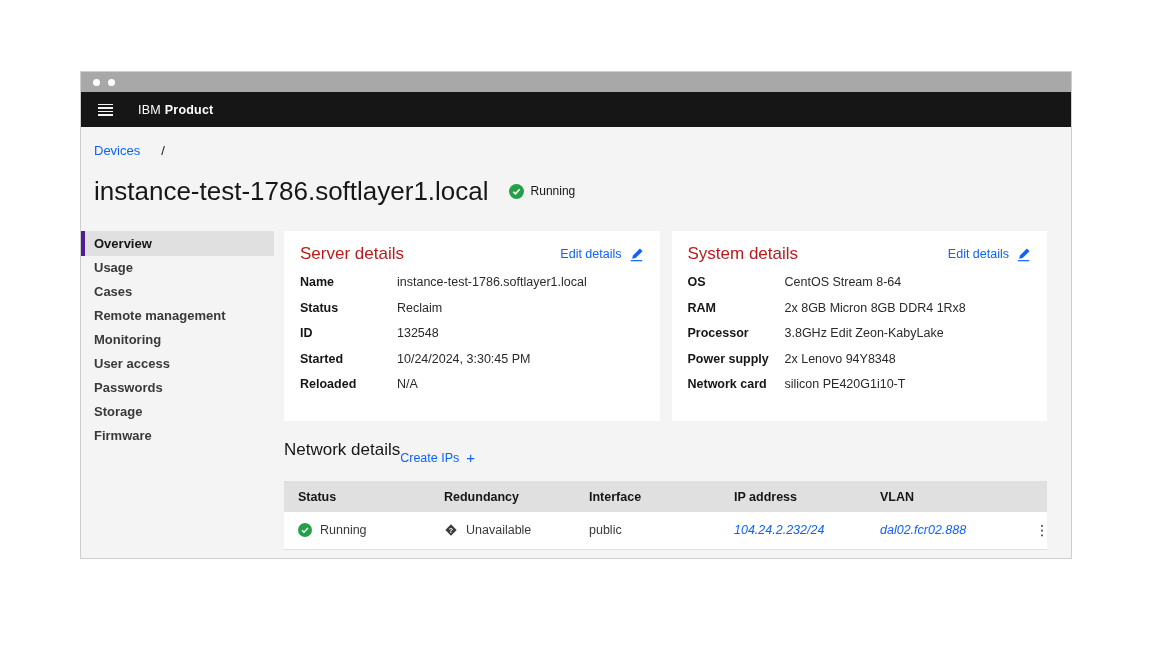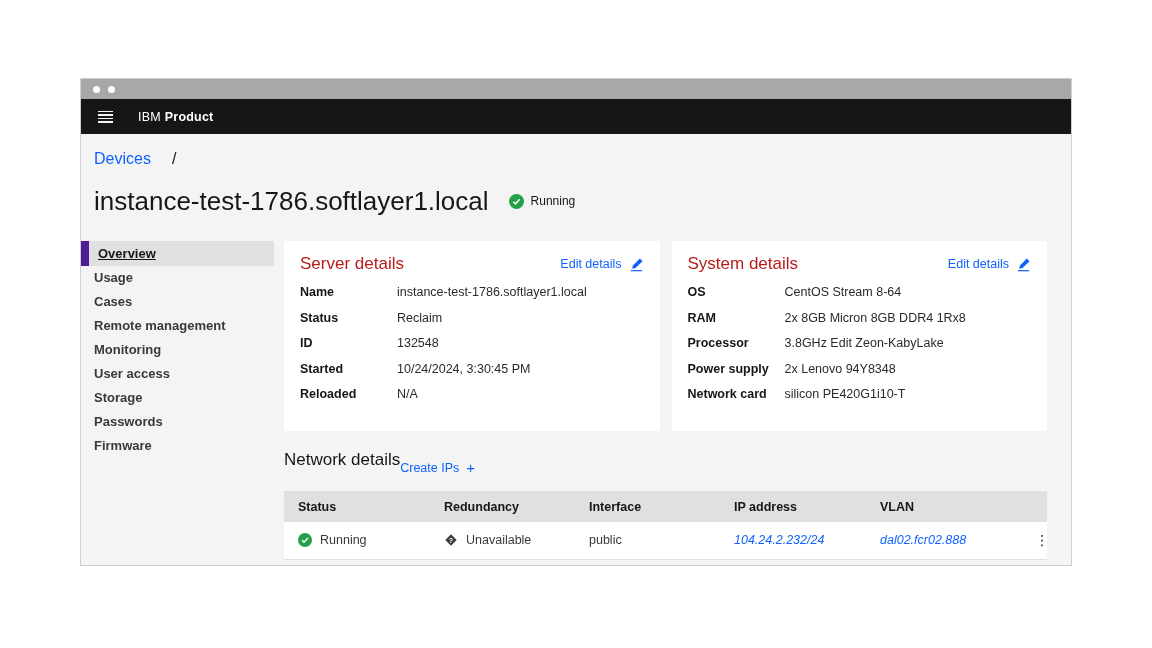--- a/index.html
+++ b/index.html
@@ -1,47 +1,47 @@
 <!DOCTYPE html>
 <html><head>
 <meta charset="utf-8">
 <style>
   * { margin:0; padding:0; box-sizing:border-box; }
   html,body { width:1152px; height:648px; background:#ffffff; font-family:"Liberation Sans", sans-serif; color:#161616; }
-  .window { position:absolute; left:80px; top:78px; width:992px; height:488px; border:1px solid #cfcfcf; background:#f4f4f4; overflow:hidden; }
+  .window { position:absolute; left:80px; top:71px; width:992px; height:488px; border:1px solid #cfcfcf; background:#f4f4f4; overflow:hidden; }
 
   
   .titlebar { height:20px; background:#a8a8a8; display:flex; align-items:center; padding-left:12px; gap:8px; }
   .titlebar .dot { width:7px; height:7px; border-radius:50%; background:#ffffff; }
 
   
   .appbar { height:35px; background:#161616; display:flex; align-items:center; padding-left:17px; }
   .hamburger { width:15px; display:flex; flex-direction:column; gap:2px; margin-right:25px; cursor:pointer; }
   .hamburger span { display:block; height:1.5px; background:#f4f4f4; }
   .brand { font-size:12.5px; color:#ffffff; letter-spacing:.2px; }
   .brand .prefix { font-weight:400; margin-right:4px; }
   .brand .name { font-weight:700; }
 
   
   .content { height:433px; background:#f4f4f4; position:relative; }
-  .breadcrumb { padding:16px 0 0 13px; font-size:16px; display:flex; gap:21px; }
+  .breadcrumb { padding:16px 0 0 13px; font-size:13px; display:flex; gap:21px; }
   .breadcrumb a { color:#0f62fe; text-decoration:none; cursor:pointer; }
   .breadcrumb .sep { color:#161616; }
 
   .title-row { margin:16px 0 0 13px; display:flex; align-items:center; gap:20px; }
   .page-title { font-size:26px; font-weight:400; color:#171717; line-height:34px; }
   .status-badge { display:flex; align-items:center; gap:7px; font-size:12px; color:#161616; }
   .status-badge svg { display:block; }
 
   .body-row { display:flex; margin-top:23px; }
 
   
   .sidenav { width:193px; flex:none; }
   .nav-item { height:24px; line-height:24px; padding-left:13px; font-size:13px; font-weight:600; color:#393939; cursor:pointer; }
-  .nav-item.selected { background:#e0e0e0; border-left:8px solid #4c1d95; padding-left:9px; color:#161616; height:25px; line-height:25px;text-decoration:underline; }
+  .nav-item.selected { background:#e0e0e0; border-left:4px solid #4c1d95; padding-left:9px; color:#161616; height:25px; line-height:25px; }
 
   
   .main { flex:1; margin-left:10px; margin-right:24px; }
   .cards { display:flex; gap:12px; }
   .card { flex:1; background:#ffffff; height:190px; padding:13px 16px; }
   .card-head { display:flex; justify-content:space-between; align-items:center; }
   .card-title { font-size:17px; font-weight:400; color:#b91c1c; }
   .link { color:#0f62fe; font-size:12.5px; text-decoration:none; display:flex; align-items:center; gap:7px; cursor:pointer; }
   .kv { display:flex; align-items:flex-start; height:25.5px; }
   .kv-wrap { margin-top:11px; }
@@ -104,22 +104,22 @@
 
     <div class="body-row">
 
       <nav class="sidenav">
         <div class="nav-item selected">Overview</div>
         <div class="nav-item">Usage</div>
         <div class="nav-item">Cases</div>
         <div class="nav-item">Remote management</div>
         <div class="nav-item">Monitoring</div>
         <div class="nav-item">User access</div>
+        <div class="nav-item">Passwords</div>
         <div class="nav-item">Storage</div>
-        <div class="nav-item">Passwords</div>
         <div class="nav-item">Firmware</div>
       </nav>
 
       <div class="main">
 
         <div class="cards">
 
           <section class="card">
             <div class="card-head">
               <h2 class="card-title">Server details</h2>

